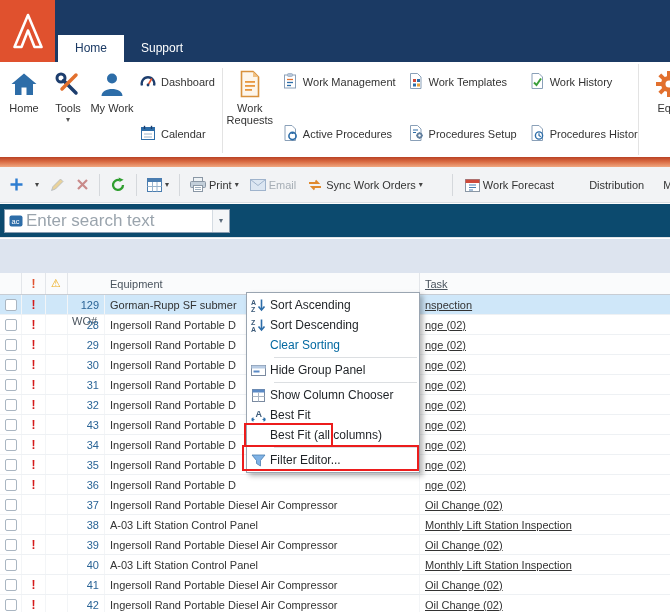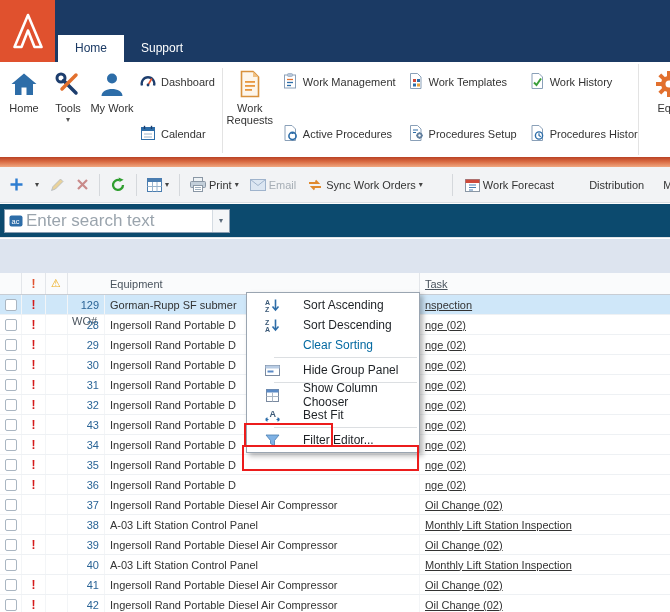--- a/index.html
+++ b/index.html
@@ -82,21 +82,21 @@
   .c-eq    { width:315px; }
   .c-task  { flex:1; border-right:none;text-decoration:underline; }
   .checkbox { width:12px; height:12px; border:1px solid #aab6c2; background:#fff; border-radius:2px; }
   .excl { color:#d41a1a; font-weight:bold; font-size:12px; }
   .wo-link { color:#2a6496; }
 
   
   .context-menu { position:absolute; left:246px; top:292px; width:174px; background:#fff;
                   border:1px solid #9aa5b1; box-shadow:3px 3px 5px rgba(0,0,0,.28);
                   padding:2px 0; z-index:50; }
-  .menu-item { height:20px; display:flex; align-items:center; gap:23px; padding:0 8px 0 17px;
+  .menu-item { height:20px; display:flex; align-items:center; gap:4px; padding:0 8px 0 3px;
                font-size:12px; color:#1e2226; }
   .menu-item.disabled { color:#0369a1; }
   .menu-icon { width:16px; height:15px; flex:none; display:flex; align-items:center; justify-content:center; }
   .menu-sep { height:1px; background:#dcdfe2; margin:2px 2px 2px 27px; }
 
   
   .ann-box { position:absolute; border:2px solid #ec1c1c; z-index:60; }
   .ann-best-fit      { left:244px; top:423px; width:89px;  height:24px; }
   .ann-best-fit-all  { left:242px; top:445px; width:177px; height:26px; }
 </style>
@@ -706,20 +706,24 @@
     <div class="menu-item" data-name="menu-item-best-fit">
       <span class="menu-icon" data-name="best-fit-icon">
         <svg width="15" height="15" viewBox="0 0 15 15">
           <path d="M0.5 11.5 H3.5 M0.5 11.5 L2.5 9.8 M0.5 11.5 L2.5 13.2" stroke="#2d6da8" stroke-width="1.2" fill="none"></path>
           <path d="M14.5 11.5 H11.5 M14.5 11.5 L12.5 9.8 M14.5 11.5 L12.5 13.2" stroke="#2d6da8" stroke-width="1.2" fill="none"></path>
           <text x="4.6" y="9" font-size="9" font-weight="bold" fill="#3c5a78">A</text>
         </svg>
       </span>
       <span data-name="menu-item-label">Best Fit</span>
     </div>
+    <div class="menu-item" data-name="menu-item-best-fit-all-columns">
+      <span class="menu-icon" data-name="no-icon"></span>
+      <span data-name="menu-item-label">Best Fit (all columns)</span>
+    </div>
     <div class="menu-sep" data-name="menu-separator"></div>
     <div class="menu-item" data-name="menu-item-filter-editor">
       <span class="menu-icon" data-name="filter-editor-icon">
         <svg width="15" height="15" viewBox="0 0 15 15">
           <path d="M1 2 H14 L9.5 7.5 V13 L5.5 10.5 V7.5 Z" fill="#7fb2e5" stroke="#4a7db0" stroke-width="0.8"></path>
         </svg>
       </span>
       <span data-name="menu-item-label">Filter Editor...</span>
     </div>
   </div>

